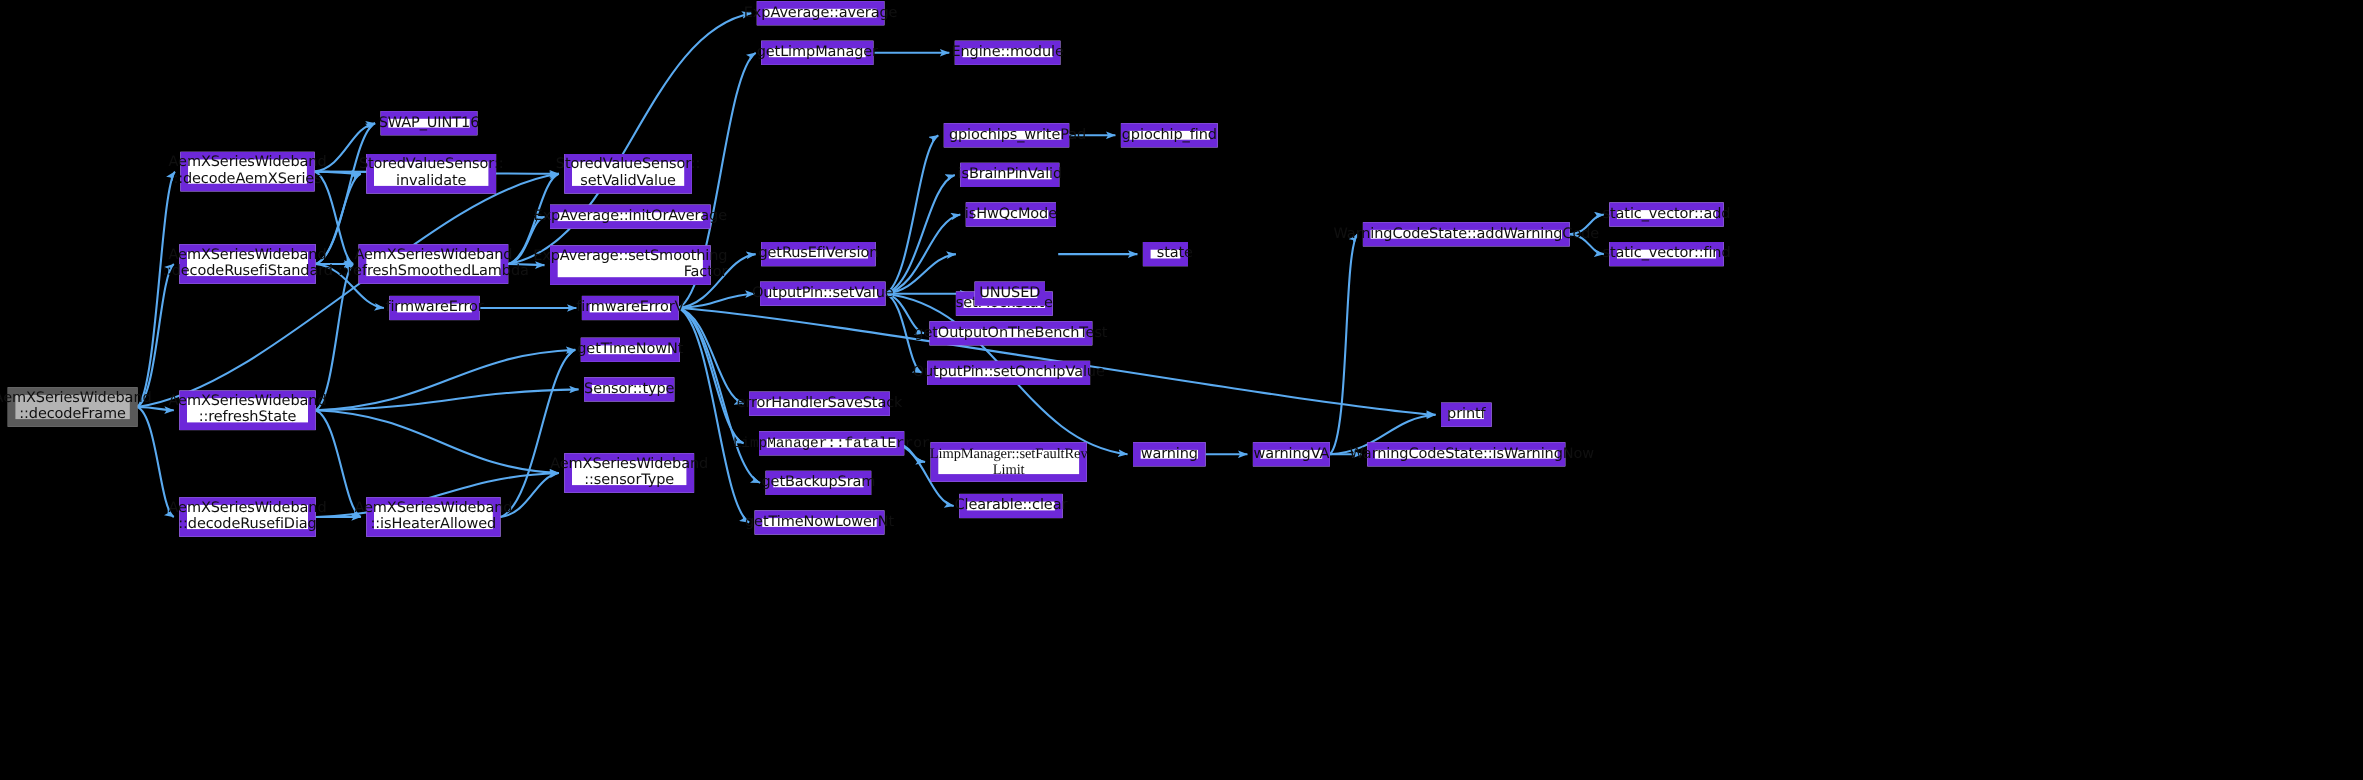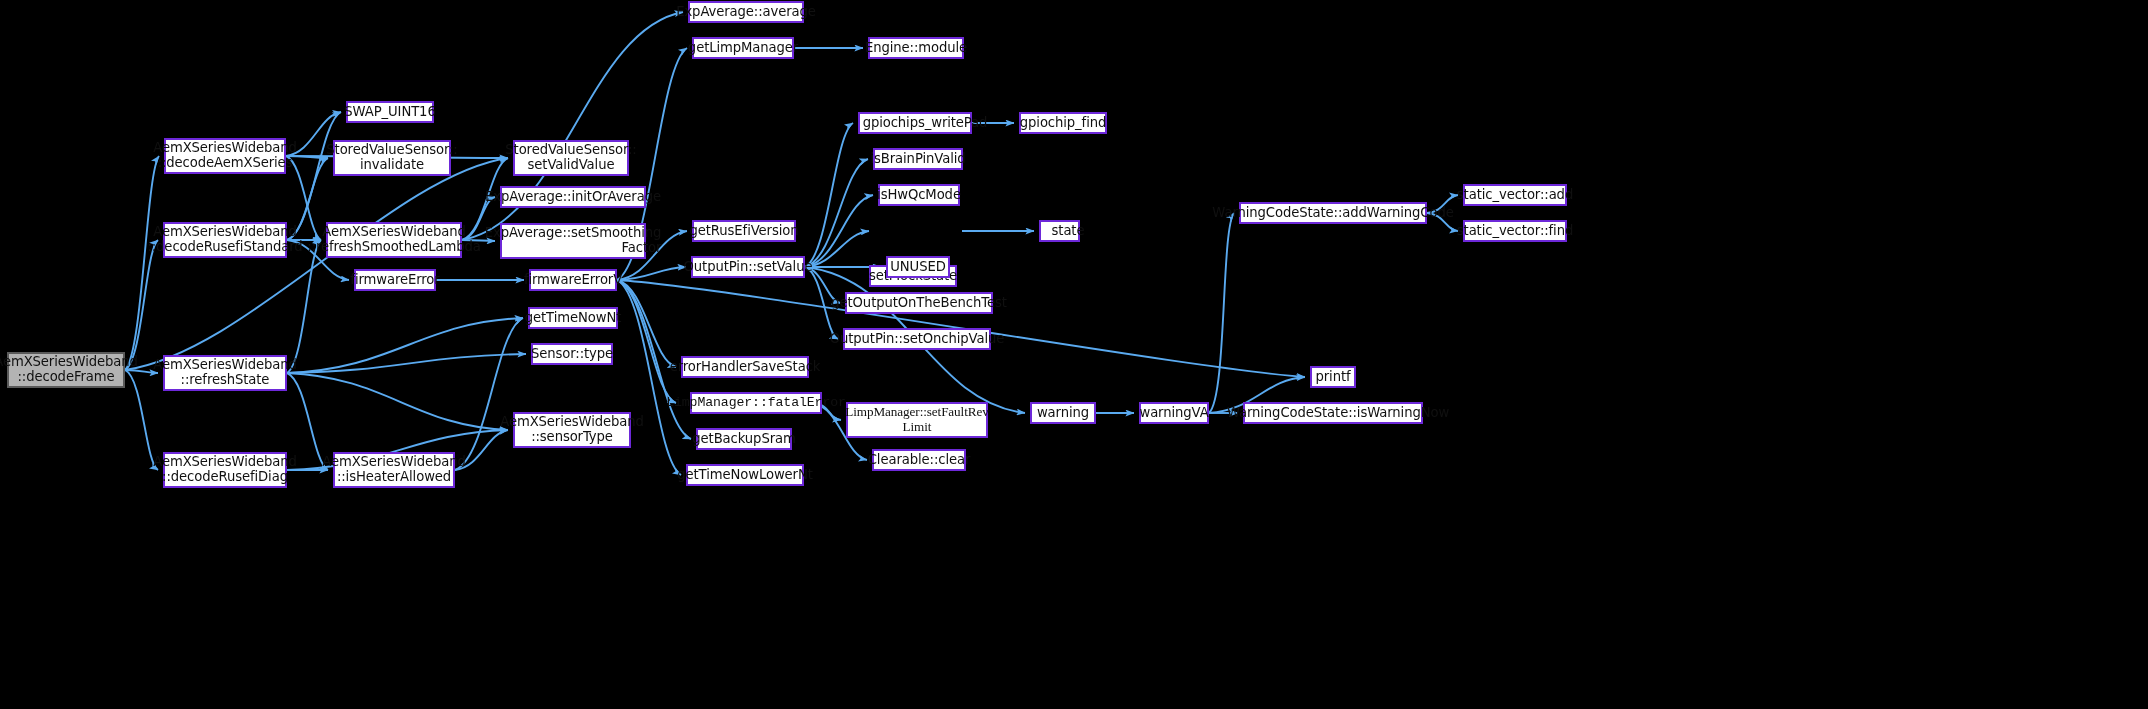--- a/index.html
+++ b/index.html
@@ -3,21 +3,21 @@
 <meta charset="utf-8">
 <style>
   html,body{margin:0;padding:0;background:#000;}
   body{width:2148px;height:709px;overflow:hidden;font-family:"DejaVu Sans","Liberation Sans",sans-serif;}
   #graph{position:relative;width:2148px;height:709px;background:#000;}
   #edges{position:absolute;left:0;top:0;width:2148px;height:709px;}
   .node{
     position:absolute;
     box-sizing:border-box;
     background:#ffffff;
-    border:2px solid #6d28d9;
+    border:7px solid #6d28d9;
     color:#101010;
     display:flex;
     align-items:center;
     justify-content:center;
     text-align:center;
     line-height:1.12;
     font-size:13.2px;
     letter-spacing:-0.1px;
     white-space:pre-line;
     z-index:3;

